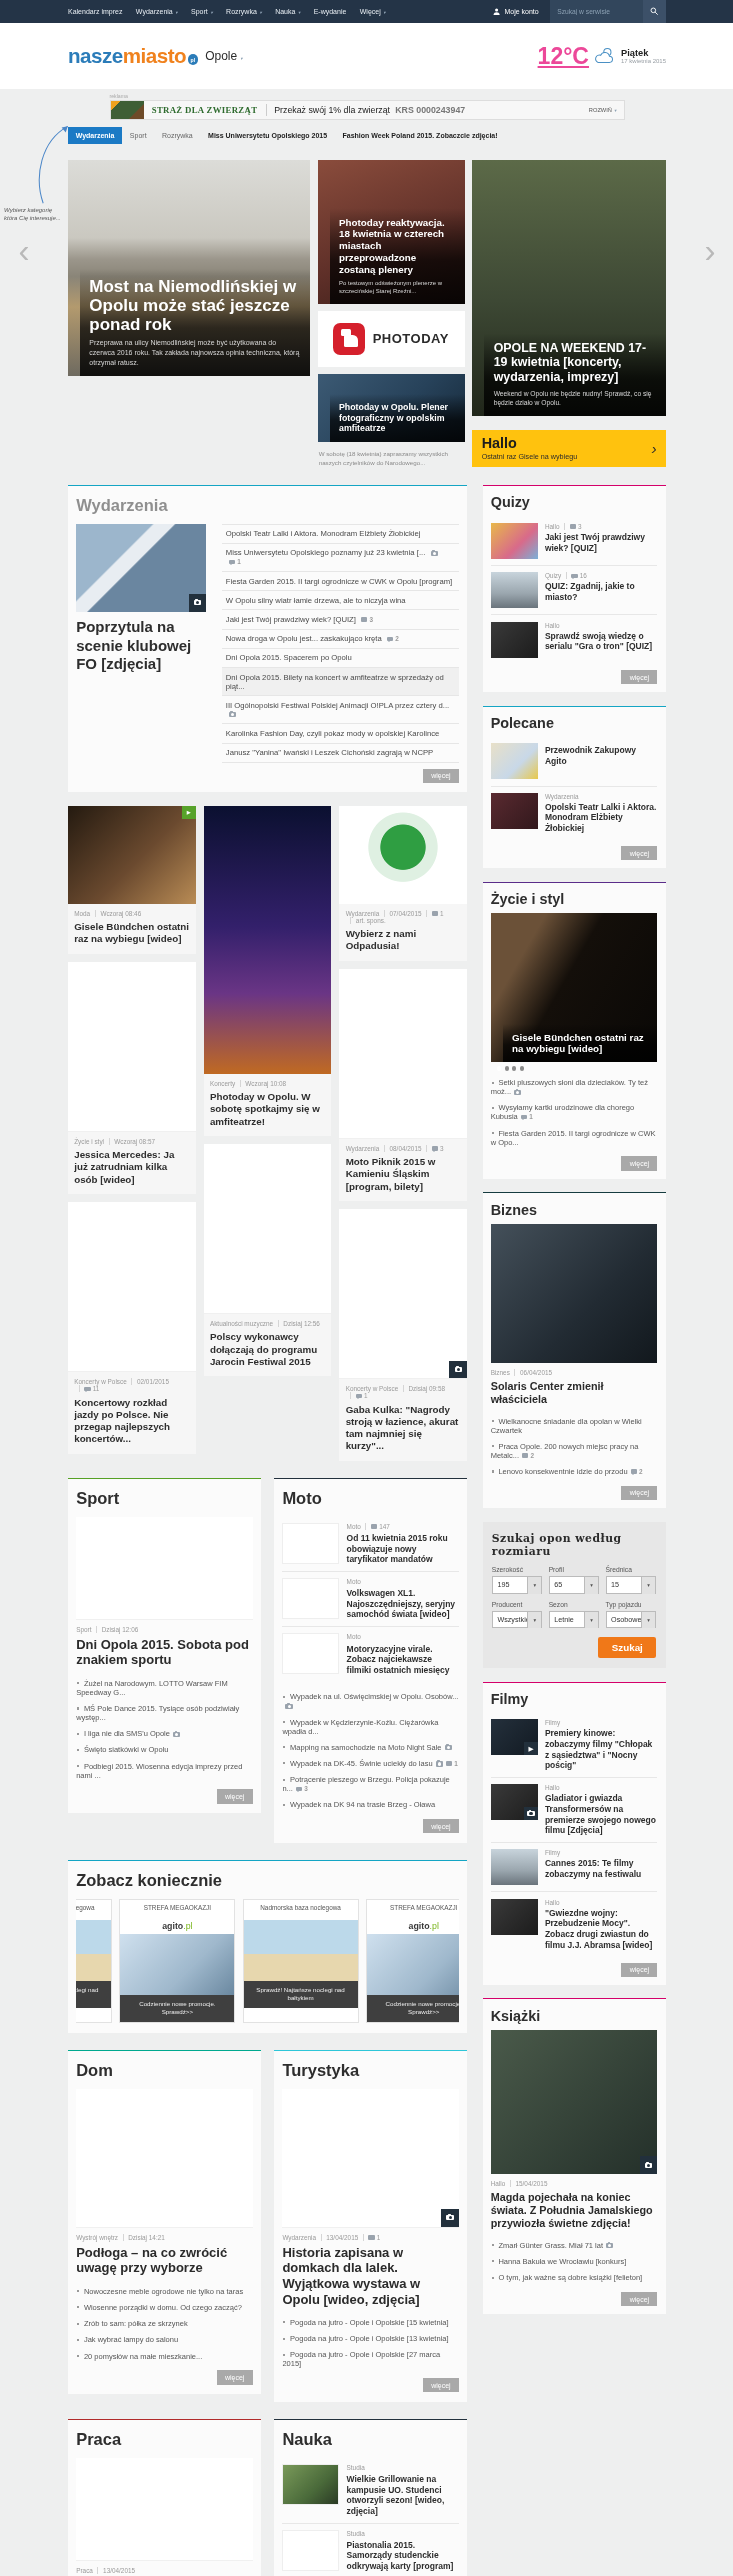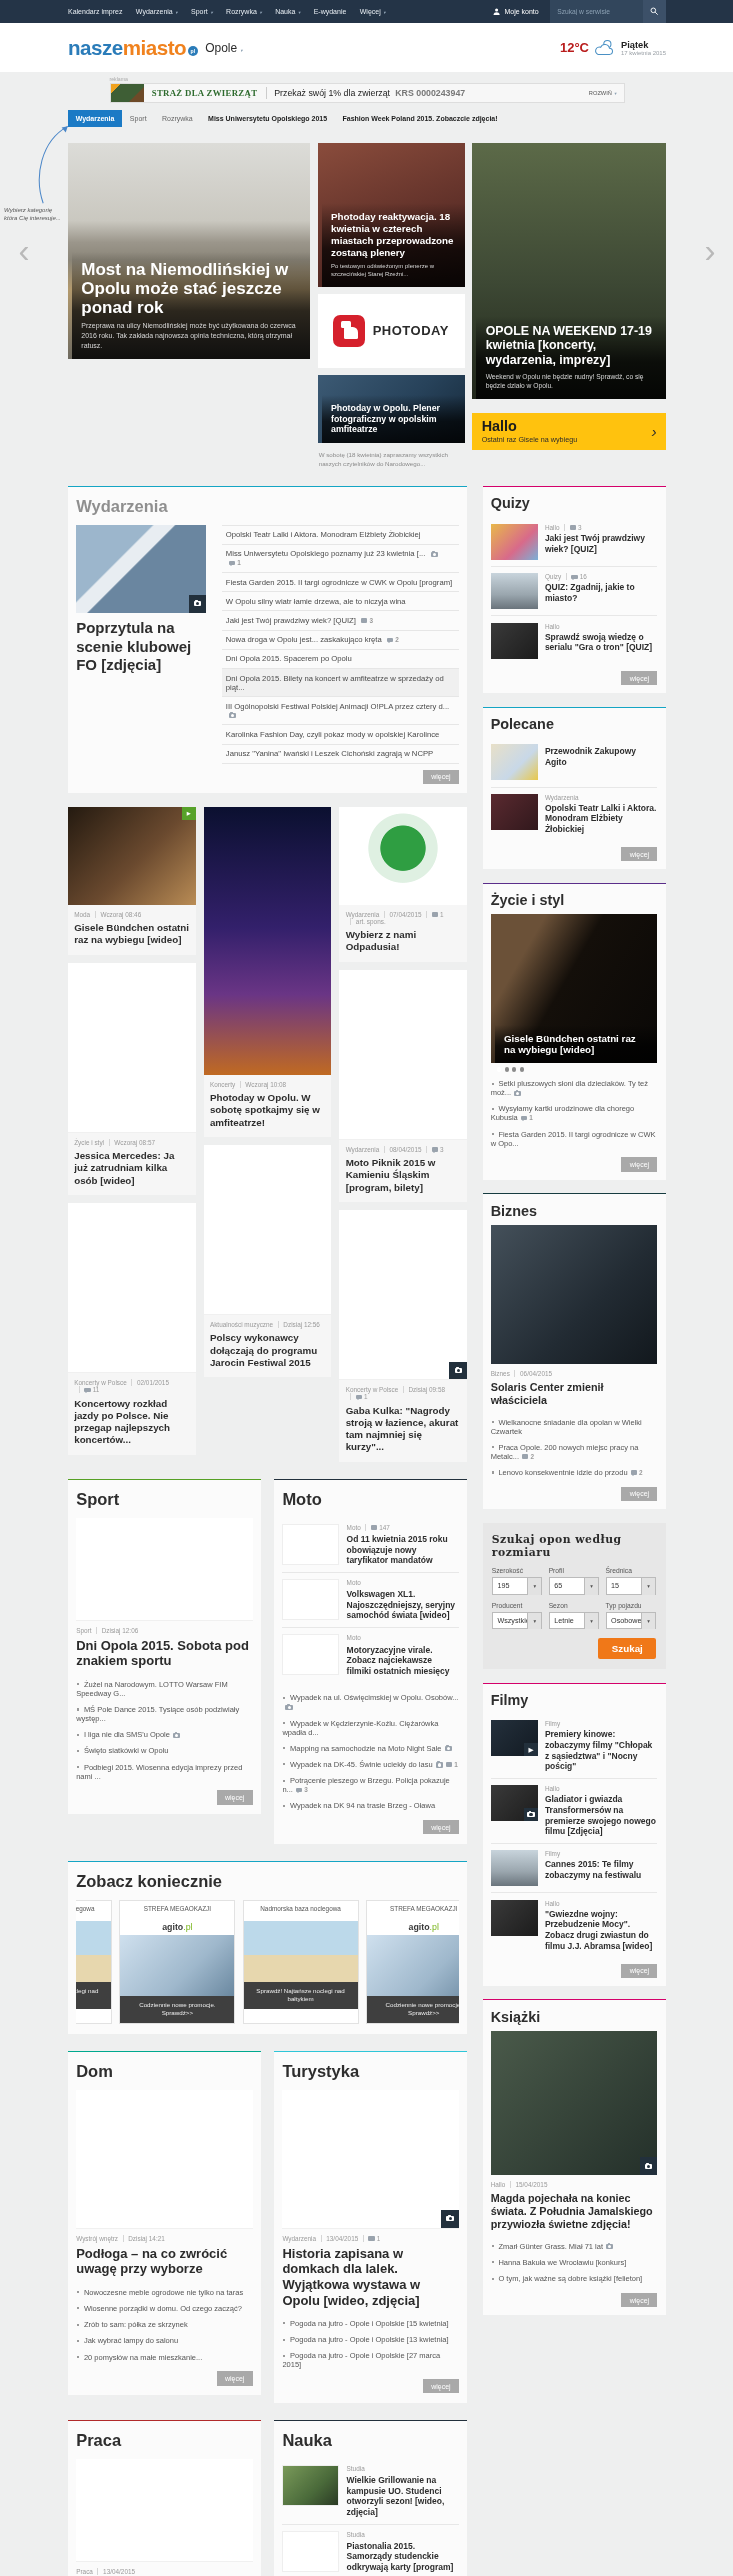--- a/index.html
+++ b/index.html
@@ -14,27 +14,27 @@
   .caret::before { content:"▾"; font-size:4.6px; color:#8fa3b5; }
   .uright { margin-left:auto; display:flex; align-items:center; }
   .account { display:flex; align-items:center; gap:4.1px; color:#fff; font-size:7px; margin-right:11.3px; }
   .searchbox { background:#32465c; display:flex; align-items:center; height:23px; }
   .searchbox input { background:transparent; border:0; outline:0; color:#9fb2c4; font-size:6.7px; padding:0 7.2px; width:93px; font-family:"Liberation Sans",sans-serif; }
   .searchbox input::placeholder { color:#8ba0b3; }
   .sbtn { width:23px; height:23px; background:#3c5068; display:flex; align-items:center; justify-content:center; border:0; cursor:pointer; }
 
   
   .logorow { background:#fff; }
-  .logorow .wrap { display:flex; align-items:center; height:49px; }
+  .logorow .wrap { display:flex; align-items:center; height:66px; }
   .logo { font-size:20.6px; font-weight:bold; letter-spacing:-0.5px; display:flex; align-items:center; }
   .logo .la { color:#2b7cb9; } .logo .lb { color:#f0821e; }
   .logo .lpl { width:10.3px; height:10.3px; background:#2b7cb9; border-radius:50%; color:#fff; font-size:5.2px; font-weight:bold; display:inline-flex; align-items:center; justify-content:center; margin-left:1.5px; margin-top:7.2px; letter-spacing:0; }
   .city { font-size:12px; color:#2d2d2d; margin-left:7.2px; display:flex; align-items:center; gap:3.1px; }
   .weather { margin-left:auto; display:flex; align-items:center; gap:5.2px; }
-  .temp { font-size:13px; font-weight:bold; color:#b91c1c; }
+  .temp { font-size:23px; font-weight:bold; color:#ec4899;text-decoration:underline; }
   .wmeta .wd { font-size:9.3px; font-weight:bold; color:#222; }
   .wmeta .dt { font-size:6px; color:#9aa0a6; }
 
   
   .adzone { padding-top:4.1px; }
   .adlabel { width:515px; margin:0 auto; font-size:5.2px; color:#aaa; }
   .adbanner { width:515px; margin:1px auto 0; height:19.6px; background:#f7f7f7; border:0.5px solid #ddd; display:flex; align-items:center; overflow:hidden; cursor:pointer; }
   .addog { width:33px; height:18.5px; background:linear-gradient(135deg,#f0a21e 0 18%,#3e5e35 19% 70%,#6e4a28 71%); flex:none; }
   .adbrand { font-family:"Liberation Serif",serif; font-weight:bold; color:#2e6b2e; font-size:8.8px; margin:0 8.2px; letter-spacing:0.3px; }
   .adsep { width:0.5px; height:12.4px; background:#ccc; }
@@ -47,31 +47,31 @@
   .tabs { display:flex; align-items:center; }
   .tab { font-size:7px; color:#666; padding:5.2px 7.7px; cursor:pointer; }
   .tab[data-active="true"] { background:#1b7ac5; color:#fff; font-weight:bold; }
   .tab[data-strong="true"] { color:#1c1c1c; font-weight:bold; }
   .note { position:absolute; left:4.1px; top:206px; width:61px; font-size:6px; color:#555; font-style:italic; line-height:1.35; }
   .notearrow { position:absolute; left:36px; top:120px; }
 
   
   .hero { margin-top:15.5px; display:grid; grid-template-columns:242px 147px 1fr; gap:7.7px; }
   .imgbox { position:relative; overflow:hidden; }
-  .ov { position:absolute; left:4px; right:0; bottom:0; padding:8.2px 9.3px; background:linear-gradient(180deg,rgba(0,0,0,0) 0%,rgba(0,0,0,.72) 55%,rgba(0,0,0,.85)); }
+  .ov { position:absolute; left:12px; right:0; bottom:0; padding:8.2px 9.3px; background:linear-gradient(180deg,rgba(0,0,0,0) 0%,rgba(0,0,0,.72) 55%,rgba(0,0,0,.85)); }
   .ov h2 { color:#fff; font-weight:bold; }
   .ov p { color:#d8d8d8; margin-top:4.1px; }
   .hero-main { height:216px; background:linear-gradient(180deg,#dcdcd8 0%,#cac8c0 36%,#9b968b 46%,#8a8578 54%,#b39a6e 68%,#6e6a60 100%); cursor:pointer; }
   .hero-main h2 { font-size:17px; line-height:1.12; }
   .hero-main p { font-size:7px; line-height:1.4; }
   .midcol, .rightcol { display:flex; flex-direction:column; gap:7.2px; }
   .mid-top { height:144px; background:linear-gradient(160deg,#8a4c3c,#5e2f28 60%,#3a1e18); cursor:pointer; }
   .mid-top h2 { font-size:9.8px; line-height:1.2; }
   .mid-top p { font-size:6px; line-height:1.35; }
-  .pdtile { height:74px; background:#fff; display:flex; align-items:center; justify-content:center; gap:7.2px; cursor:pointer; }
+  .pdtile { height:56px; background:#fff; display:flex; align-items:center; justify-content:center; gap:7.2px; cursor:pointer; }
   .pdmark { width:32px; height:32px; background:#d5202c; border-radius:7.2px; position:relative; }
   .pdmark::before { content:""; position:absolute; left:7.7px; top:6.2px; width:10.3px; height:7.2px; background:#fff; border-radius:1.5px; }
   .pdmark::after { content:""; position:absolute; left:10.8px; top:12.4px; width:13.4px; height:11.3px; background:#fff; border-radius:1.5px 5.2px 1.5px 1.5px; }
   .pdword { font-size:13px; font-weight:bold; color:#2b2b2b; letter-spacing:0.5px; }
   .mid-bot { height:68px; background:linear-gradient(135deg,#3c5a74,#27425a 55%,#16293a); cursor:pointer; }
   .mid-bot h2 { font-size:8.8px; line-height:1.2; }
   .mid-excerpt { font-size:6.2px; color:#8a8a8a; line-height:1.4; padding:1px 1px 0; }
   .hero-right { height:256px; background:linear-gradient(180deg,#5c6a48 0%,#3d4834 55%,#20261a 100%); cursor:pointer; }
   .hero-right h2 { font-size:12.4px; line-height:1.18; }
   .hero-right p { font-size:6.7px; line-height:1.4; }

